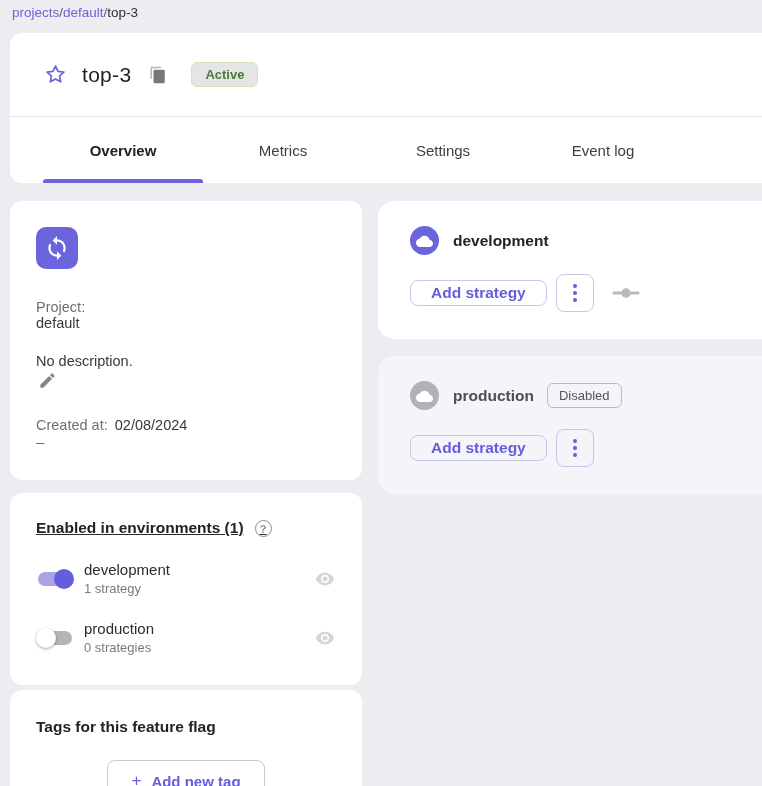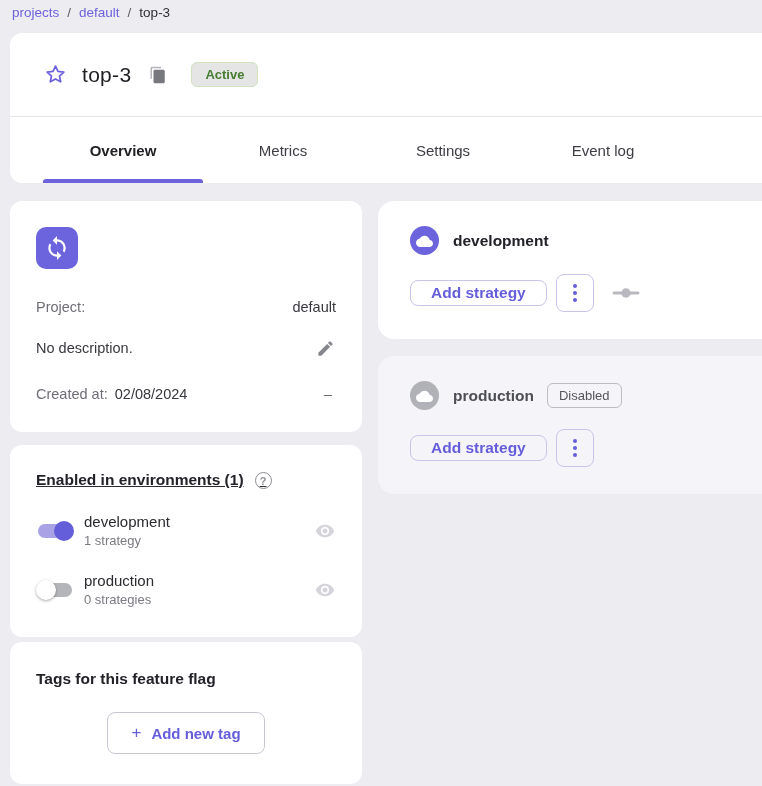--- a/index.html
+++ b/index.html
@@ -6,21 +6,21 @@
   html,body { width:762px; height:786px; }
   body {
     font-family: "Liberation Sans", sans-serif;
     background:#edecf1;
     color:#2b2b30;
     overflow:hidden;
   }
   .page { width:762px; height:786px; position:relative; }
 
   
-  .breadcrumb { padding:5px 0 0 12px; font-size:13.5px; display:flex; gap:8px; align-items:center; }
+  .breadcrumb { padding:5px 0 0 12px; font-size:13.5px; display:flex; align-items:center; }
   .breadcrumb a { color:#6c63dc; text-decoration:none; cursor:pointer; }
   .breadcrumb .sep { color:#5c5c63; }
   .breadcrumb .current { color:#2e2e34; }
 
   
   .header-card {
     background:#fff; margin:13px 0 0 10px; width:752px;
     border-radius:12px 0 0 12px;
   }
   .title-row { display:flex; align-items:center; height:83px; padding-left:33px; }
@@ -46,21 +46,21 @@
   .right-col { flex:1; }
 
   .card { background:#fff; border-radius:12px; }
 
   
   .details-card { padding:26px 26px 30px 26px; }
   .type-head { display:flex; align-items:center; }
   .type-icon { width:42px; height:42px; border-radius:10px; background:#6b64dc;
                display:flex; align-items:center; justify-content:center; }
   .type-label { font-size:20px; color:#2a2a30; margin-left:25px; letter-spacing:.3px; }
-  .kv-row { display:flex; align-items:center; justify-content:space-between; font-size:14.5px; }
+  .kv-row { display:flex; align-items:flex-start; justify-content:space-between; font-size:14.5px;flex-direction:column; }
   .row-project { margin-top:30px; }
   .row-desc { margin-top:22px; }
   .row-created { margin-top:26px; }
   .kv-label { color:#6e6e76; }
   .kv-value { color:#38383e; }
   .desc-text { color:#38383e; }
   .icon-btn { width:22px; height:22px; display:flex; align-items:center; justify-content:center; cursor:pointer; }
   .created-left { display:flex; gap:7px; align-items:center; }
   .dash { color:#6e6e76; font-size:15px; padding-right:4px; }
 

